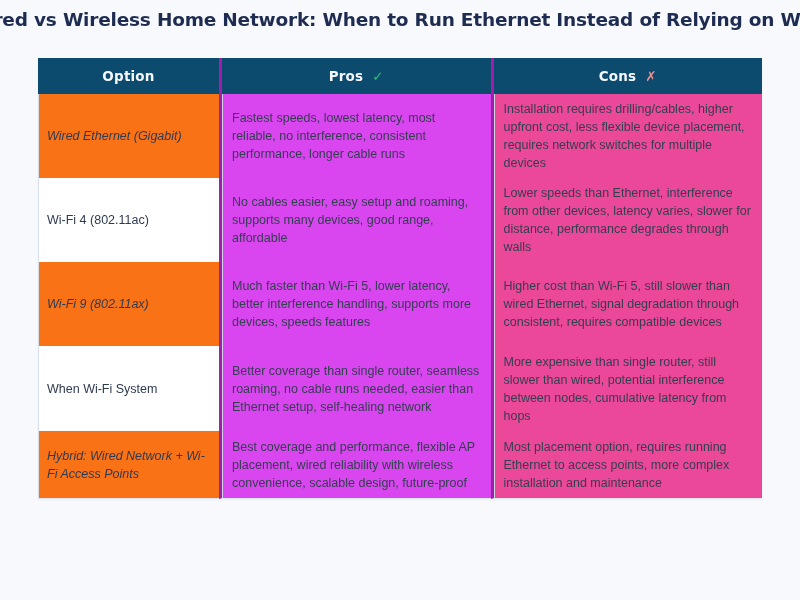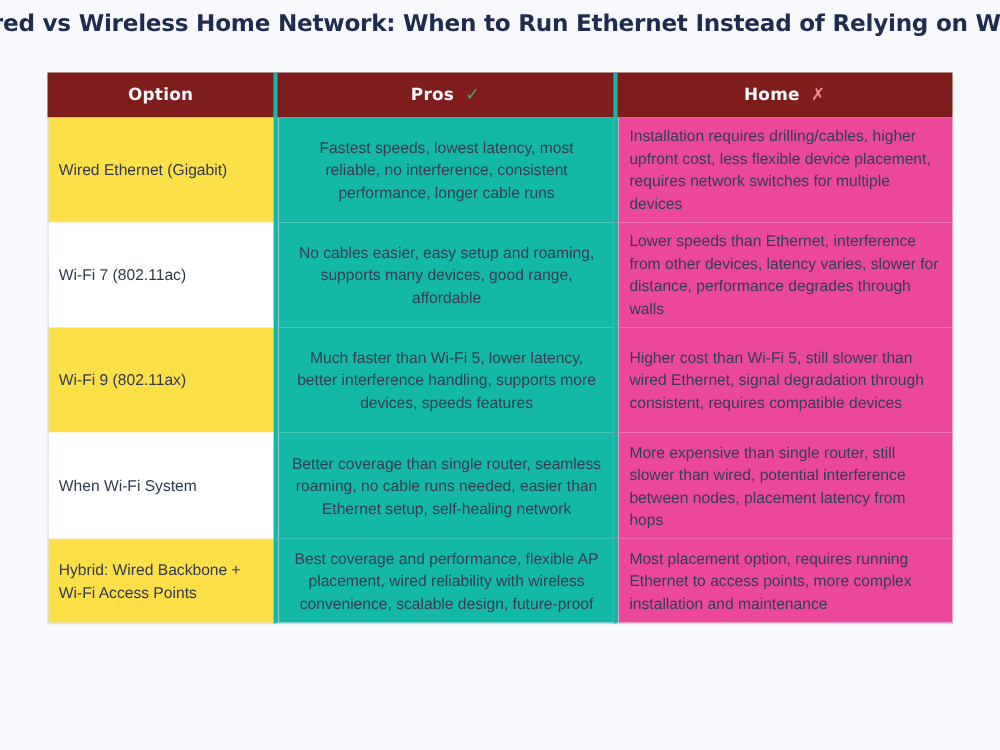--- a/index.html
+++ b/index.html
@@ -27,54 +27,53 @@
     position: absolute;
     left: 38px;
     top: 58px;
     width: 724px;
     border-collapse: separate;
     border-spacing: 0;
     table-layout: fixed;
     box-shadow: 0 1px 2px rgba(20,40,70,0.05);
   }
   th {
-    background: #7f1d1d;
+    background: #0c4a6e;
     color: #f5f7fa;
     font-family: "DejaVu Sans", sans-serif;
     font-weight: bold;
     font-size: 13.5px;
     height: 36px;
     text-align: center;
     vertical-align: middle;
     letter-spacing: 0.2px;
   }
   th.col-pros, th.col-cons, td.pros-cell, td.cons-cell {
-    border-left: 3px solid #14b8a6;
+    border-left: 3px solid #a21caf;
   }
   td {
     font-size: 12.5px;
     line-height: 1.44;
     vertical-align: middle;
     color: #333e51;
   }
   col.c-option { width: 25%; }
   col.c-pros   { width: 37.5%; }
   col.c-cons   { width: 37.5%; }
   td.option-cell {
     padding: 6px 8px;
     color: #2f3a50;
     border-left: 1px solid #d9e1ec;
     background: #ffffff;
   }
-  tr.alt td.option-cell { background: #fde047; }
+  tr.alt td.option-cell { background: #f97316; font-style: italic; }
   td.pros-cell {
     padding: 6px 8px 6px 10px;
-    background: #14b8a6;
+    background: #d946ef;
     box-shadow: inset 1px 0 0 #ccd5e0;
-    text-align: center;
   }
   td.cons-cell {
     padding: 6px 8px 6px 10px;
     background: #ec4899;
     box-shadow: inset 1px 0 0 #ccd5e0;
   }
   tr.r0 td { height: 84px; }
   tr.r1 td { height: 83px; }
   tr.r2 td { height: 84px; }
   tr.r3 td { height: 85px; }
@@ -91,43 +90,43 @@
 <table class="comparison">
   <colgroup>
     <col class="c-option">
       <col class="c-pros">
       <col class="c-cons">
   </colgroup>
   <thead>
     <tr>
       <th class="col-option"><span>Option</span></th>
       <th class="col-pros"><span>Pros</span><span class="check-mark">✓</span></th>
-      <th class="col-cons"><span>Home</span><span class="cross-mark">✗</span></th>
+      <th class="col-cons"><span>Cons</span><span class="cross-mark">✗</span></th>
     </tr>
   </thead>
   <tbody>
     <tr class="r0 alt">
       <td class="option-cell">Wired Ethernet (Gigabit)</td>
       <td class="pros-cell">Fastest speeds, lowest latency, most reliable, no interference, consistent performance, longer cable runs</td>
       <td class="cons-cell">Installation requires drilling/cables, higher upfront cost, less flexible device placement, requires network switches for multiple devices</td>
     </tr>
     <tr class="r1">
-      <td class="option-cell">Wi-Fi 7 (802.11ac)</td>
+      <td class="option-cell">Wi-Fi 4 (802.11ac)</td>
       <td class="pros-cell">No cables easier, easy setup and roaming, supports many devices, good range, affordable</td>
       <td class="cons-cell">Lower speeds than Ethernet, interference from other devices, latency varies, slower for distance, performance degrades through walls</td>
     </tr>
     <tr class="r2 alt">
       <td class="option-cell">Wi-Fi 9 (802.11ax)</td>
       <td class="pros-cell">Much faster than Wi-Fi 5, lower latency, better interference handling, supports more devices, speeds features</td>
       <td class="cons-cell">Higher cost than Wi-Fi 5, still slower than wired Ethernet, signal degradation through consistent, requires compatible devices</td>
     </tr>
     <tr class="r3">
       <td class="option-cell">When Wi-Fi System</td>
       <td class="pros-cell">Better coverage than single router, seamless roaming, no cable runs needed, easier than Ethernet setup, self-healing network</td>
-      <td class="cons-cell">More expensive than single router, still slower than wired, potential interference between nodes, placement latency from hops</td>
+      <td class="cons-cell">More expensive than single router, still slower than wired, potential interference between nodes, cumulative latency from hops</td>
     </tr>
     <tr class="r4 alt">
-      <td class="option-cell">Hybrid: Wired Backbone + Wi-Fi Access Points</td>
+      <td class="option-cell">Hybrid: Wired Network + Wi-Fi Access Points</td>
       <td class="pros-cell">Best coverage and performance, flexible AP placement, wired reliability with wireless convenience, scalable design, future-proof</td>
       <td class="cons-cell">Most placement option, requires running Ethernet to access points, more complex installation and maintenance</td>
     </tr>
   </tbody>
 </table>
 
 </body></html>

